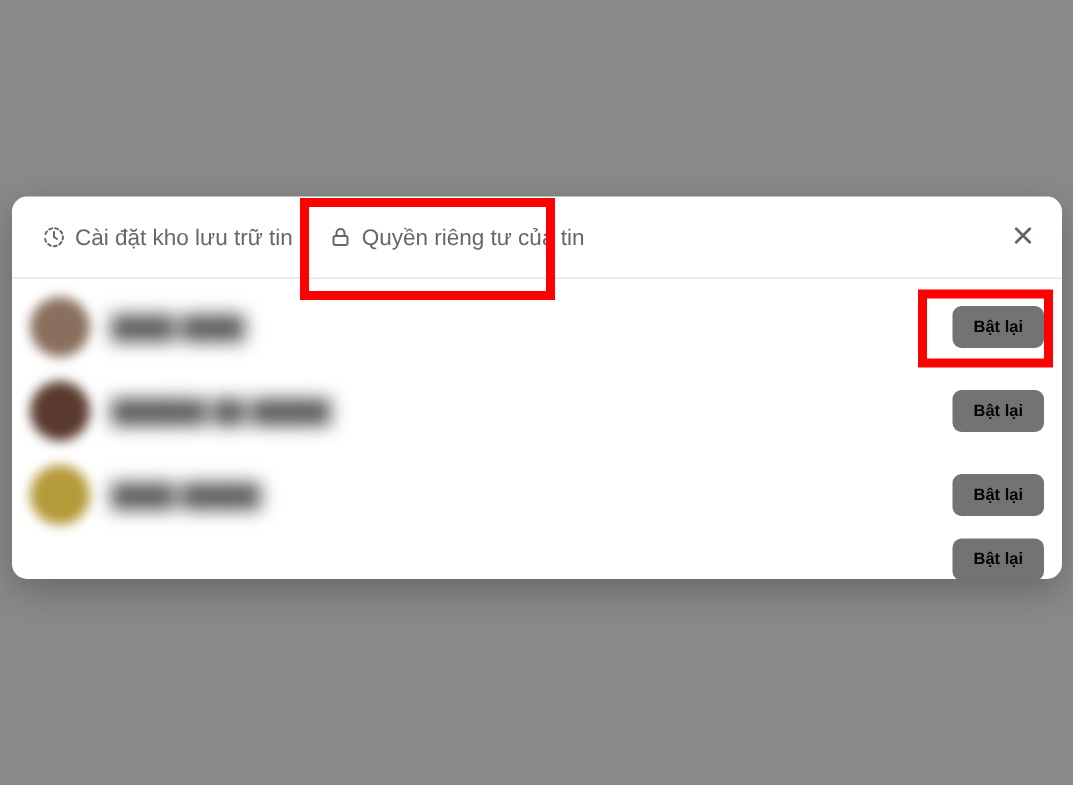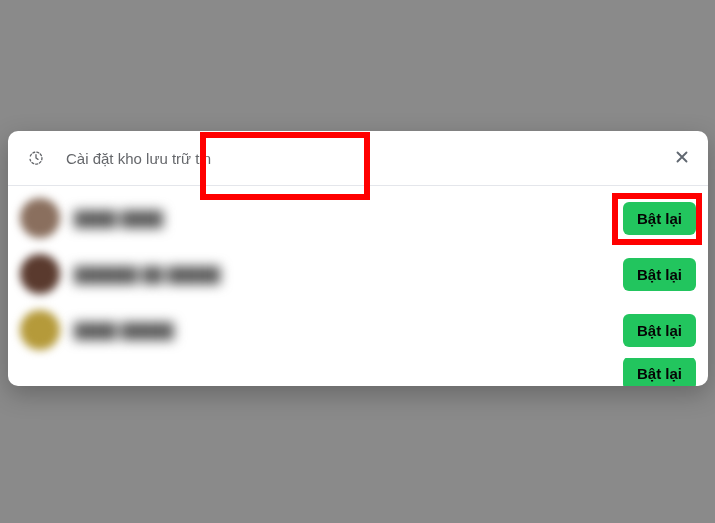--- a/index.html
+++ b/index.html
@@ -26,21 +26,21 @@
     display: flex;
     align-items: center;
     padding: 0 8px;
     height: 55px;
     border-bottom: 1px solid #e4e6eb;
     position: relative;
   }
   .tab {
     display: flex;
     align-items: center;
-    gap: 22px;
+    gap: 6px;
     height: 55px;
     padding: 0 12px;
     color: #65676b;
     font-size: 15px;
     font-weight: 500;
     cursor: pointer;
     position: relative;
   }
   .tab.active {
     color: #1876f2;
@@ -87,24 +87,24 @@
   .avatar.a3 { background: #b59a3a; }
   .name {
     margin-left: 14px;
     flex: 1 1 auto;
     color: #5a5a5a;
     filter: blur(6px);
     font-size: 15px;
     font-weight: 600;
   }
   .action-btn {
-    background: #22c55e;
+    background: #737373;
     color: #050505;
     font-weight: 600;
-    font-size: 15px;
+    font-size: 11px;
     border: none;
     border-radius: 6px;
     padding: 8px 14px;
     cursor: pointer;
   }
   
   .hl {
     position: absolute;
     border: 6px solid #ff0000;
     pointer-events: none;
@@ -123,20 +123,27 @@
 
     <div class="tab">
       <svg width="16" height="16" viewBox="0 0 24 24" fill="none" stroke="currentColor" stroke-width="2">
         <path d="M12 7v5l3 2" stroke-linecap="round"></path>
         <path d="M3.5 9a9 9 0 1 1-.4 5" stroke-linecap="round" stroke-dasharray="3 3"></path>
       </svg>
       <span>Cài đặt kho lưu trữ tin</span>
     </div>
 
 
+    <div class="tab">
+      <svg width="16" height="16" viewBox="0 0 24 24" fill="none" stroke="currentColor" stroke-width="2">
+        <rect x="5" y="11" width="14" height="9" rx="2"></rect>
+        <path d="M8 11V8a4 4 0 0 1 8 0v3"></path>
+      </svg>
+      <span>Quyền riêng tư của tin</span>
+    </div>
 
     <button class="close-btn">
       <svg width="18" height="18" viewBox="0 0 24 24" fill="none" stroke="currentColor" stroke-width="2.5" stroke-linecap="round">
         <path d="M6 6l12 12M18 6L6 18"></path>
       </svg>
     </button>
   </div>
 
   <div class="list">
 

